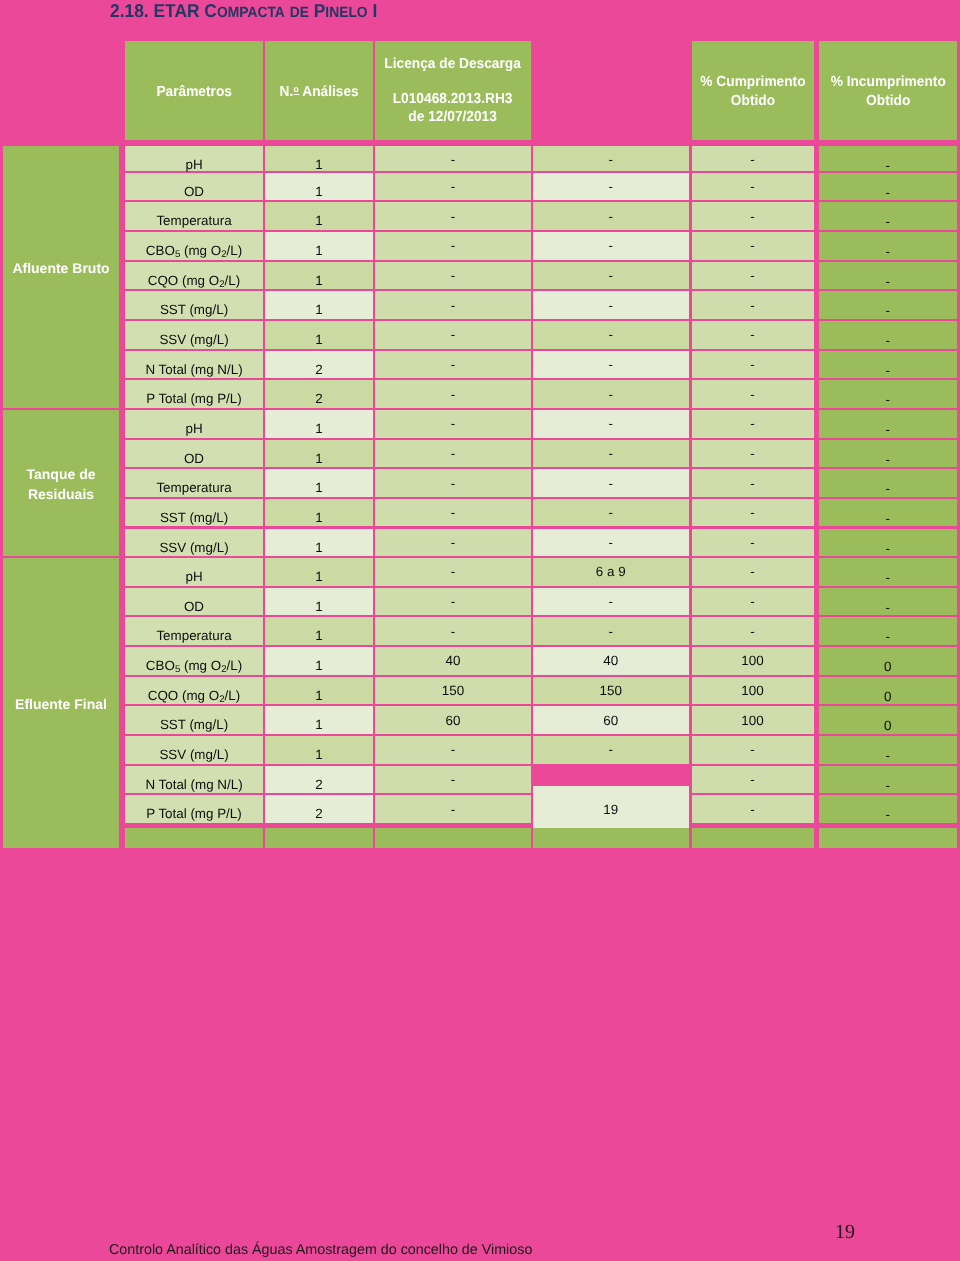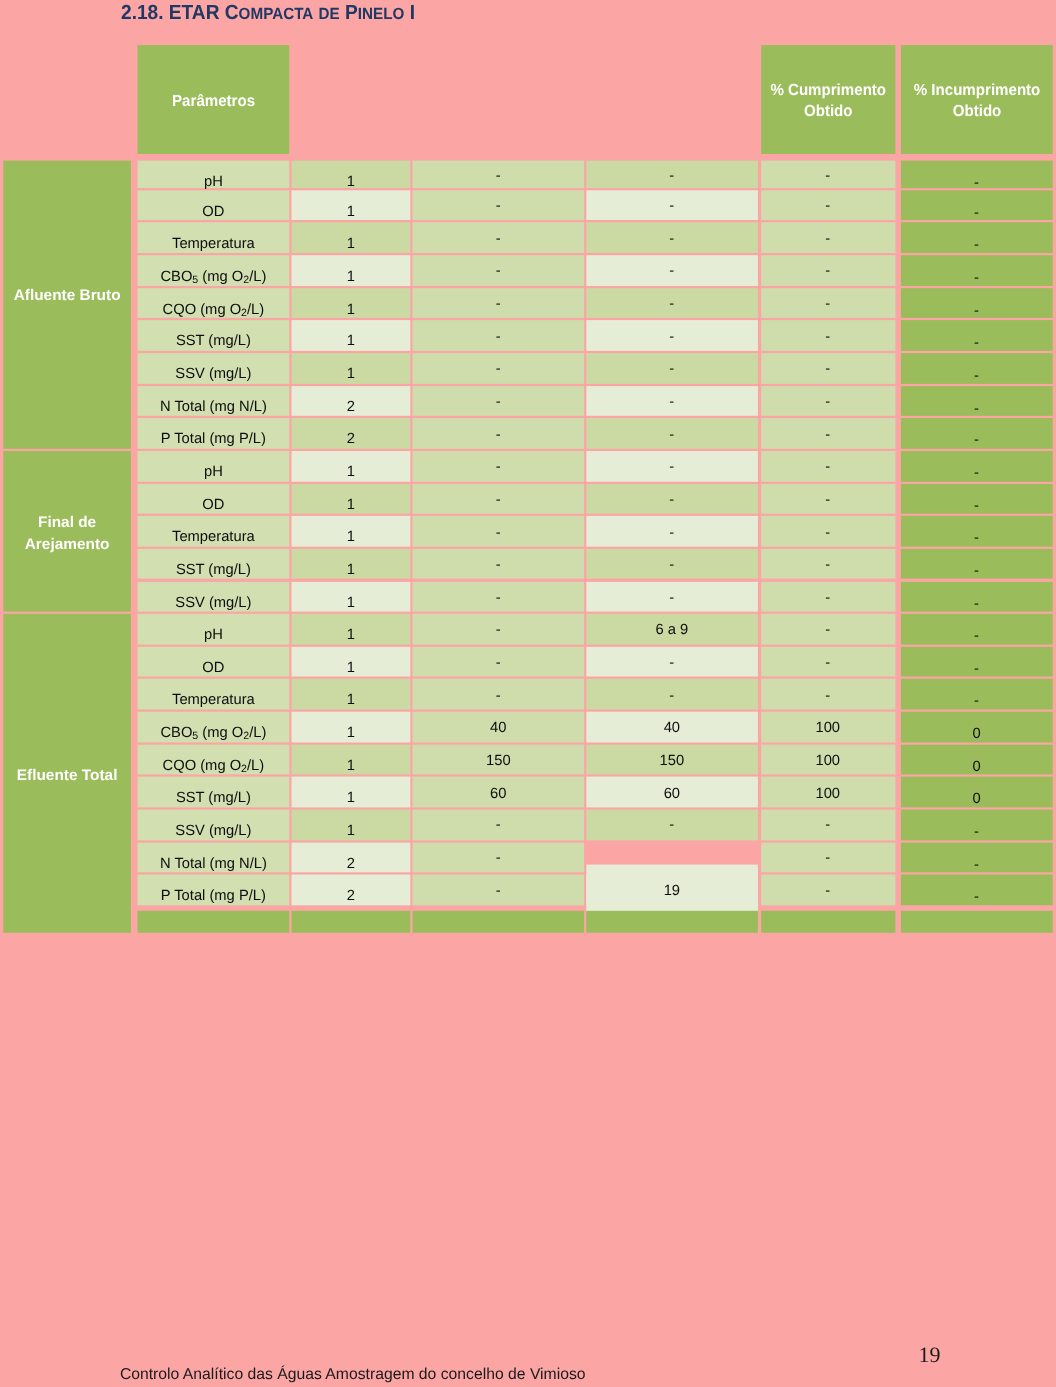--- a/index.html
+++ b/index.html
@@ -1,17 +1,17 @@
 <!DOCTYPE html>
 <html><head>
 <meta charset="utf-8">
 <style>
   html,body{margin:0;padding:0;}
   body{width:960px;height:1261px;background:#ffffff;font-family:"Liberation Sans",sans-serif;-webkit-font-smoothing:antialiased;text-rendering:geometricPrecision;}
-  .page{position:relative;width:960px;height:1261px;overflow:hidden;background:#fca5a5;}
+  .page{position:relative;width:960px;height:1261px;overflow:hidden;background:#ec4899;}
 
   .title{position:absolute;left:109.5px;top:-0.5px;font-size:18.6px;font-weight:bold;color:#1F3864;white-space:nowrap;transform:scaleX(0.935);transform-origin:left top;}
   .title .sc{font-size:14.8px;}
 
   .tbl{position:absolute;left:0;top:0;width:960px;height:900px;}
   .cell{position:absolute;display:flex;align-items:center;justify-content:center;text-align:center;overflow:visible;box-sizing:border-box;}
   .tx{display:block;}
   .hdr{background:#9BBC5A;color:#ffffff;font-weight:bold;font-size:14.6px;line-height:1.25;flex-direction:column;}
   .hdr .tx{display:block;transform:scaleX(0.94);}
   .hl,.hl2{display:block;}
@@ -33,20 +33,31 @@
 <body>
 
 <div class="page">
   <div class="title">2.18. ETAR C<span class="sc">OMPACTA</span> <span class="sc">DE</span> P<span class="sc">INELO</span> I</div>
   <div class="tbl" id="tbl">
       <div class="cell hdr" style="left:125px;top:41px;width:138px;height:99px;">
         <span class="tx" style="position:relative;top:2px;">
           <span class="hl">Parâmetros</span>
         </span>
       </div>
+      <div class="cell hdr" style="left:265px;top:41px;width:108px;height:99px;">
+        <span class="tx" style="position:relative;top:1.5px;">
+          <span class="hl">N.<span class="ord">o</span> Análises</span>
+        </span>
+      </div>
+      <div class="cell hdr" style="left:375px;top:41px;width:156px;height:99px;">
+        <span class="tx" style="">
+          <span class="hl">Licença de Descarga</span>
+          <span class="hl2">L010468.2013.RH3<br>de 12/07/2013</span>
+        </span>
+      </div>
       <div class="cell hdr" style="left:691.5px;top:41px;width:122px;height:99px;">
         <span class="tx" style="position:relative;top:1px;">
           <span class="hl">% Cumprimento<br>Obtido</span>
         </span>
       </div>
       <div class="cell hdr" style="left:818.5px;top:41px;width:138.5px;height:99px;">
         <span class="tx" style="position:relative;top:1px;">
           <span class="hl">% Incumprimento<br>Obtido</span>
         </span>
       </div>
@@ -209,21 +220,21 @@
       <div class="cell da" style="left:533px;top:380.32px;width:155.5px;height:27.6px;">
         <span class="tx" style="position:relative;top:0.00px;">-</span>
       </div>
       <div class="cell u" style="left:691.5px;top:380.32px;width:122px;height:27.6px;">
         <span class="tx" style="position:relative;top:0.00px;">-</span>
       </div>
       <div class="cell dk" style="left:818.5px;top:380.32px;width:138.5px;height:27.6px;">
         <span class="tx" style="position:relative;top:5.70px;">-</span>
       </div>
       <div class="cell grp" style="left:3px;top:409.96px;width:116px;height:146.16000000000003px;">
-        <span class="tx" style="position:relative;top:1.5px;">Final de Arejamento</span>
+        <span class="tx" style="position:relative;top:1.5px;">Tanque de Residuais</span>
       </div>
       <div class="cell p" style="left:125px;top:409.96px;width:138px;height:27.6px;">
         <span class="tx" style="position:relative;top:4.70px;">pH</span>
       </div>
       <div class="cell db" style="left:265px;top:409.96px;width:108px;height:27.6px;">
         <span class="tx" style="position:relative;top:4.70px;">1</span>
       </div>
       <div class="cell u" style="left:375px;top:409.96px;width:156px;height:27.6px;">
         <span class="tx" style="position:relative;top:0.00px;">-</span>
       </div>
@@ -302,21 +313,21 @@
       <div class="cell db" style="left:533px;top:528.52px;width:155.5px;height:27.6px;">
         <span class="tx" style="position:relative;top:0.00px;">-</span>
       </div>
       <div class="cell u" style="left:691.5px;top:528.52px;width:122px;height:27.6px;">
         <span class="tx" style="position:relative;top:0.00px;">-</span>
       </div>
       <div class="cell dk" style="left:818.5px;top:528.52px;width:138.5px;height:27.6px;">
         <span class="tx" style="position:relative;top:5.70px;">-</span>
       </div>
       <div class="cell grp" style="left:3px;top:558.1600000000001px;width:116px;height:290.3399999999999px;">
-        <span class="tx" style="position:relative;top:1px;">Efluente Total</span>
+        <span class="tx" style="position:relative;top:1px;">Efluente Final</span>
       </div>
       <div class="cell p" style="left:125px;top:558.1600000000001px;width:138px;height:27.6px;">
         <span class="tx" style="position:relative;top:4.70px;">pH</span>
       </div>
       <div class="cell da" style="left:265px;top:558.1600000000001px;width:108px;height:27.6px;">
         <span class="tx" style="position:relative;top:4.70px;">1</span>
       </div>
       <div class="cell u" style="left:375px;top:558.1600000000001px;width:156px;height:27.6px;">
         <span class="tx" style="position:relative;top:0.00px;">-</span>
       </div>

